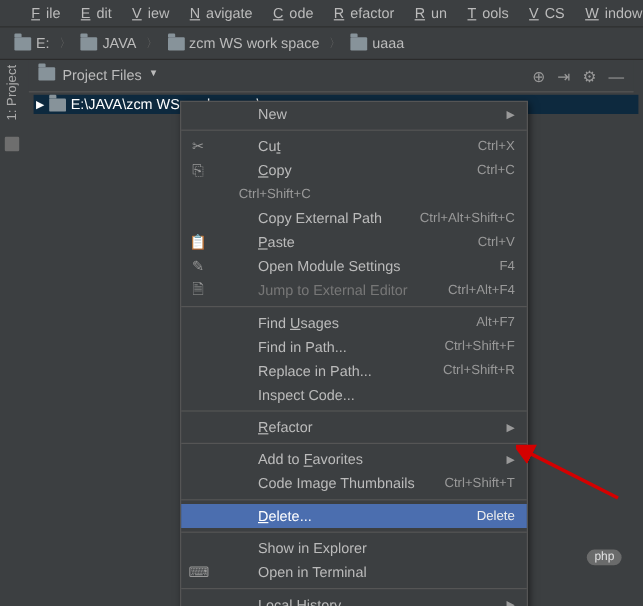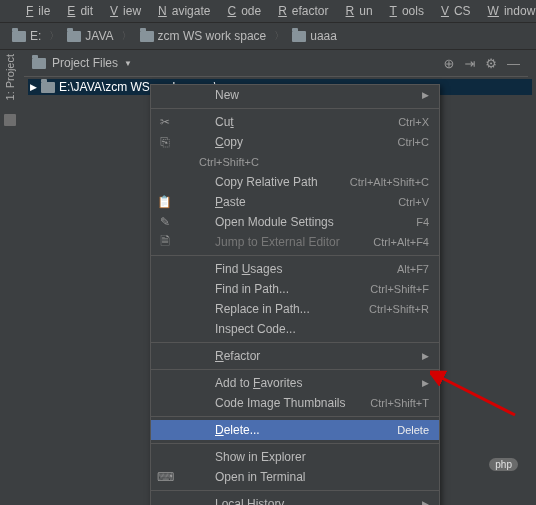--- a/index.html
+++ b/index.html
@@ -42,21 +42,21 @@
     .breadcrumb .sep { color: #666; font-size: 10px; }
     .toolbar {
       display: flex;
       align-items: center;
       background: #3c3f41;
       border-bottom: 1px solid #555;
       margin: 0 8px 0 24px;
       padding: 4px 4px;
     }
     .proj-dropdown {
-      display: flex; align-items: center; gap: 6px;
+      display: flex; align-items: flex-start; gap: 6px;
       padding: 2px 4px; flex: 1;
     }
     .proj-dropdown .tri { font-size: 8px; }
     .tb-icons { display: flex; gap: 10px; margin-right: 4px; }
     .tb-icons span { color: #999; font-size: 13px; }
     .side-tabs {
       position: absolute; left: 0; top: 46px; width: 20px;
       display: flex; flex-direction: column; gap: 10px; padding-top: 4px;
       align-items: center;
     }
@@ -196,21 +196,21 @@
     </div>
     <div class="cm-item">
       <span class="icon">⎘</span>
       <span class="label"><span class="lbl-u">C</span>opy</span>
       <span class="shortcut">Ctrl+C</span>
     </div>
     <div class="cm-item">
       <span class="shortcut">Ctrl+Shift+C</span>
     </div>
     <div class="cm-item">
-      <span class="label">Copy Relative Path</span>
+      <span class="label">Copy External Path</span>
       <span class="shortcut">Ctrl+Alt+Shift+C</span>
     </div>
     <div class="cm-item">
       <span class="icon">📋</span>
       <span class="label"><span class="lbl-u">P</span>aste</span>
       <span class="shortcut">Ctrl+V</span>
     </div>
     <div class="cm-item">
       <span class="icon">✎</span>
       <span class="label">Open Module Settings</span>

